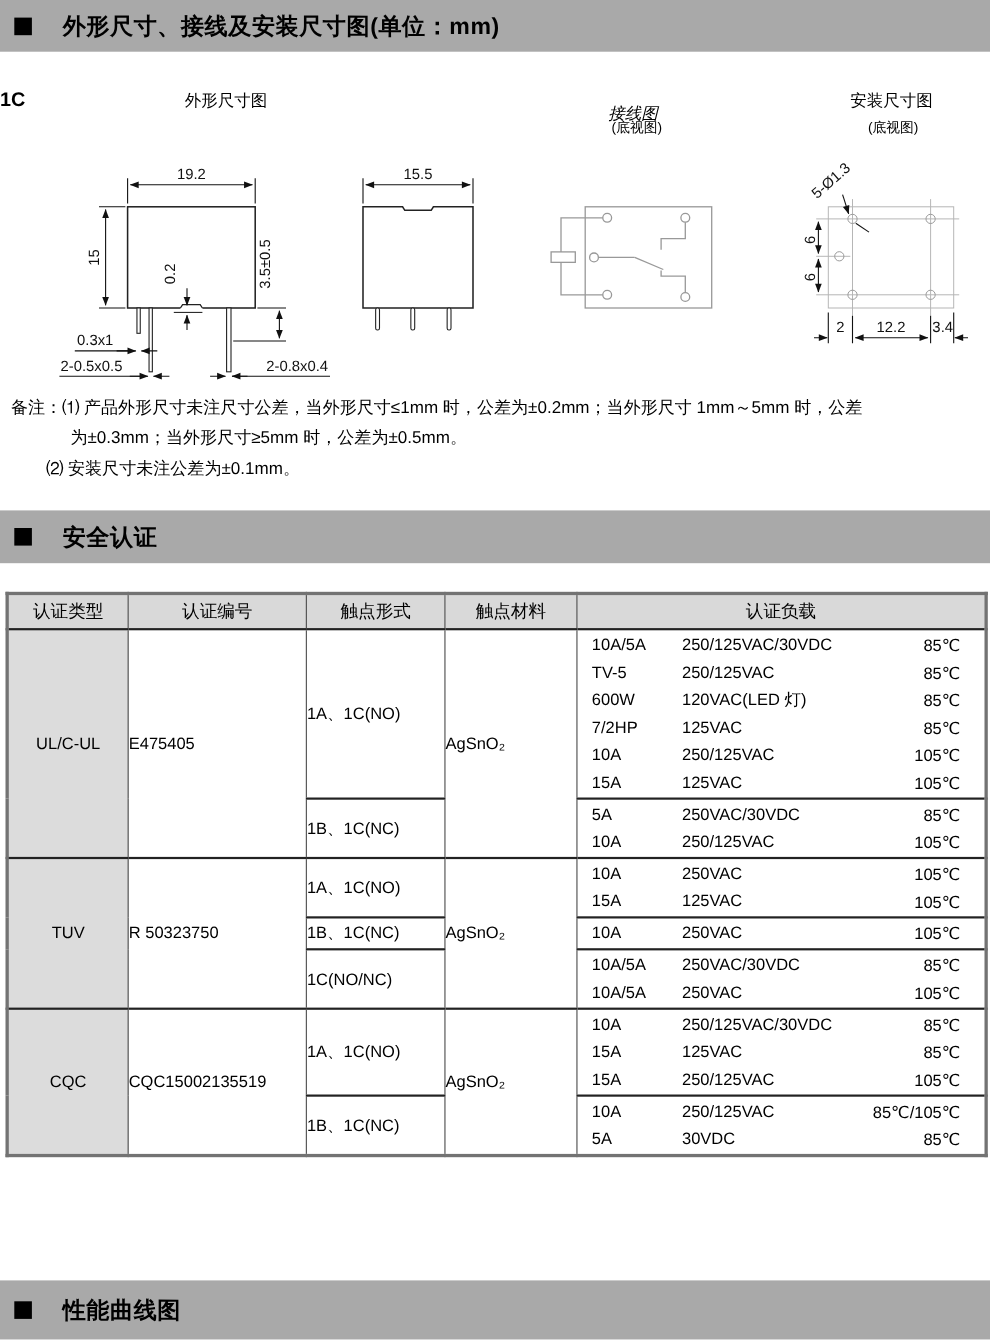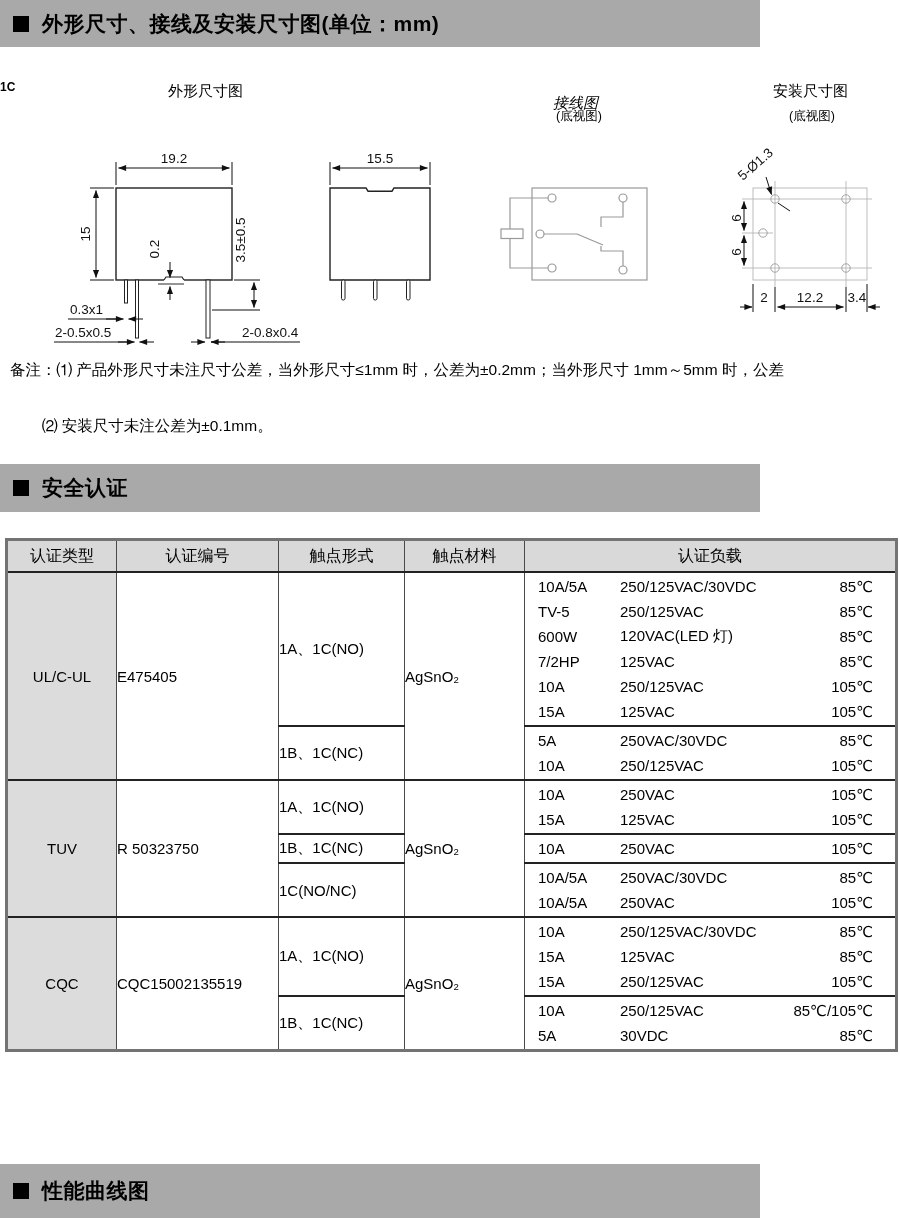--- a/index.html
+++ b/index.html
@@ -1,29 +1,29 @@
 <!DOCTYPE html>
 <html><head>
 <meta charset="utf-8">
 <style>
   html,body{margin:0;padding:0;background:#fff;}
   .page{position:relative;width:900px;height:1218px;background:#fff;overflow:hidden;
         font-family:"Liberation Sans","DejaVu Sans",sans-serif;color:#000;}
   
-  .bar{position:absolute;left:0;width:760px;background:#a9a9a9;display:flex;align-items:center;
-       gap:13px;padding-left:13px;box-sizing:border-box;}
+  .bar{position:absolute;left:0;width:900px;background:#a9a9a9;display:flex;align-items:center;
+       gap:28px;padding-left:13px;box-sizing:border-box;}
   .bar .sq{width:16px;height:16px;background:#000;flex:0 0 auto;}
   .bar .t{font-size:21px;font-weight:bold;letter-spacing:.5px;}
   #bar-dim{top:0;height:47px;}
   #bar-safety{top:464px;height:48px;}
   #bar-curve{top:1164px;height:54px;}
   
   .lbl{position:absolute;font-size:15px;white-space:nowrap;}
   .lbl.small{font-size:12.5px;}
-  #lbl-1c{left:0;top:80px;font-weight:bold;font-size:12px;}
+  #lbl-1c{left:0;top:80px;font-weight:bold;font-size:18px;}
   #lbl-outline{left:168px;top:82px;}
   #lbl-wiring{left:553px;top:94px;font-style:italic;}
   #lbl-wiring-sub{left:556px;top:108px;}
   #lbl-mount{left:773px;top:82px;}
   #lbl-mount-sub{left:789px;top:108px;}
   svg#drawings{position:absolute;left:0;top:140px;}
   svg text{font-family:"Liberation Sans","DejaVu Sans",sans-serif;font-size:13.5px;fill:#111;}
   
   .note-line{position:absolute;font-size:15.5px;white-space:nowrap;}
   #note1{left:10px;top:360px;}
@@ -164,20 +164,21 @@
     </g>
     <text x="739" y="220" text-anchor="middle" transform="rotate(-90 739 218)">6</text>
     <text x="739" y="254" text-anchor="middle" transform="rotate(-90 739 252)">6</text>
     <text x="764" y="302" text-anchor="middle">2</text>
     <text x="810" y="302" text-anchor="middle">12.2</text>
     <text x="857" y="302" text-anchor="middle">3.4</text>
     <text x="757" y="168" text-anchor="middle" transform="rotate(-41 757 166)">5-Ø1.3</text>
   </svg>
 
   <div class="note-line" id="note1">备注：⑴ 产品外形尺寸未注尺寸公差，当外形尺寸≤1mm 时，公差为±0.2mm；当外形尺寸 1mm～5mm 时，公差</div>
+  <div class="note-line" id="note2">为±0.3mm；当外形尺寸≥5mm 时，公差为±0.5mm。</div>
   <div class="note-line" id="note3">⑵ 安装尺寸未注公差为±0.1mm。</div>
 
   <div class="bar" id="bar-safety">
     <span class="sq"></span>
     <span class="t">安全认证</span>
   </div>
 
   <table id="cert">
     <colgroup>
       <col style="width:110px">

